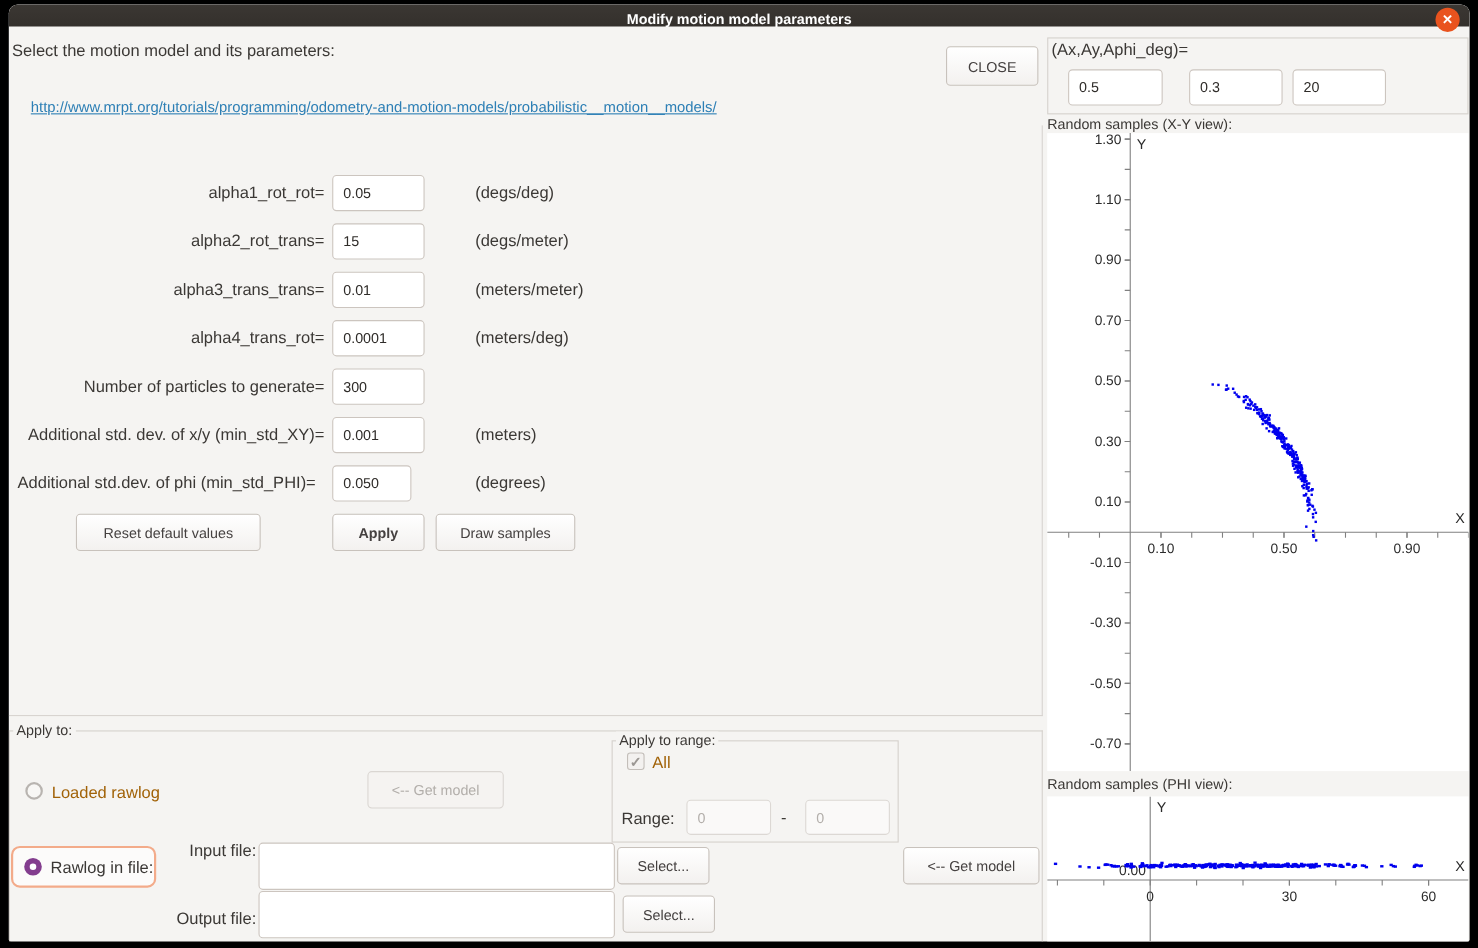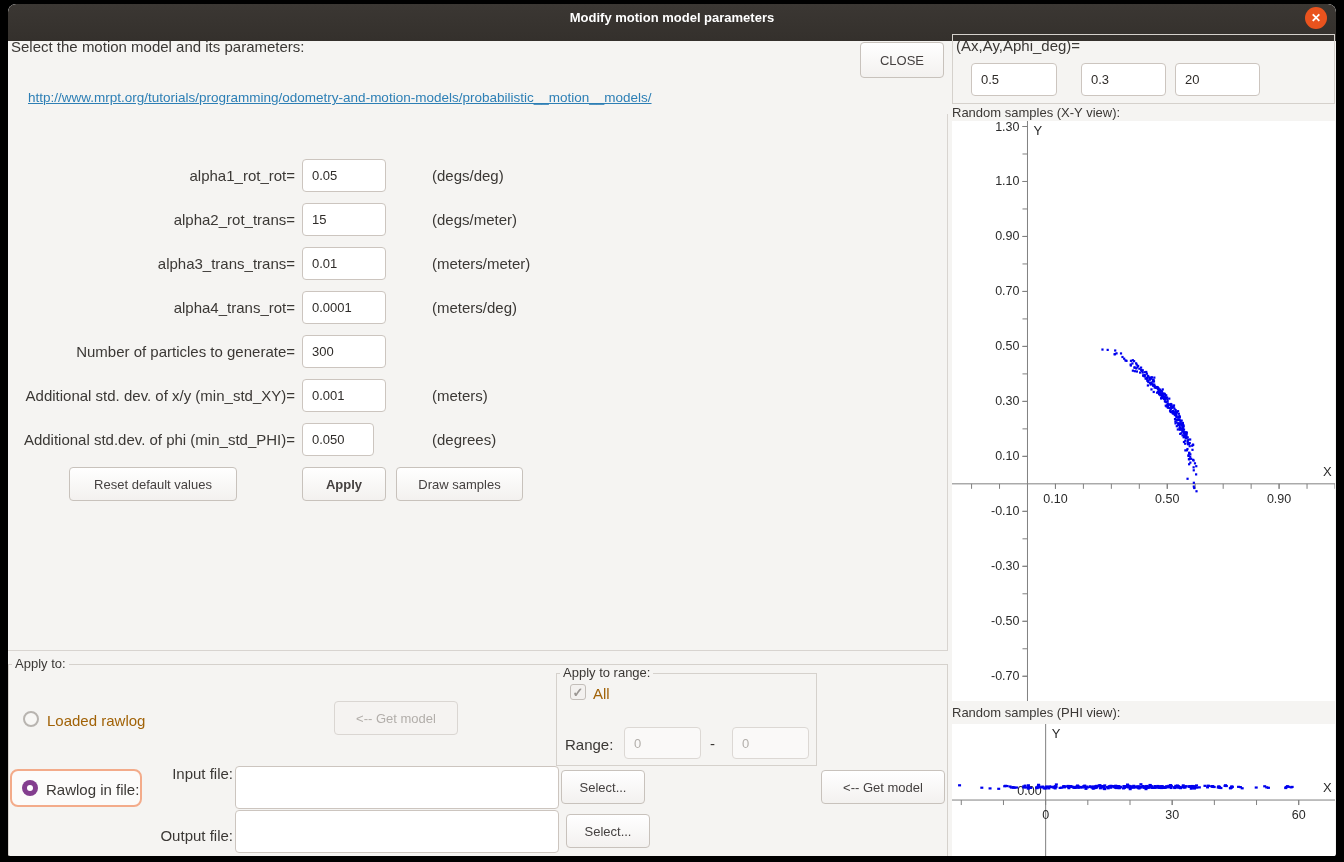--- a/index.html
+++ b/index.html
@@ -1,20 +1,20 @@
 <!DOCTYPE html>
 <html><head>
 <meta charset="utf-8">
 <style>
   * { margin:0; padding:0; box-sizing:border-box; }
   html,body { width:1344px; height:862px; background:#000; overflow:hidden;
               font-family:"Liberation Sans", sans-serif; }
   .window { position:absolute; left:8px; top:4px; width:1328px; height:852px;
             background:#f5f4f2; border-radius:8px 8px 2px 2px; overflow:hidden; }
-  .titlebar { position:absolute; left:0; top:0; width:100%; height:37px;
+  .titlebar { position:absolute; left:0; top:0; width:100%; height:20px;
               background:linear-gradient(#3b3733,#34302c); border-radius:8px 8px 0 0; }
   .titlebar .title { display:block; text-align:center; line-height:28px; color:#ffffff;
                      font-weight:bold; font-size:13px; }
   .close-circle { position:absolute; right:9px; top:3px; width:22px; height:22px;
                   border-radius:50%; background:#e9531e; color:#fff; text-align:center;
                   line-height:22px; font-size:12px; font-weight:bold; cursor:pointer; }
   .lbl { position:absolute; color:#3b3835; font-size:15px; white-space:nowrap; }
   .lbl.dis { color:#a16207; }
   .btn { position:absolute; background:linear-gradient(#ffffff,#f3f1ef);
          border:1px solid #c8c2bc; border-radius:4px; color:#454140; font-size:13px;
@@ -79,21 +79,21 @@
         <input class="field" value="0.01" style="left: 294px; top: 133px; width: 84px; height: 33px;">
         <div class="lbl" style="left: 424px; top: 133px; line-height: 33px;">(meters/meter)</div>
         <div class="lbl" style="left: 0px; top: 177px; width: 287px; text-align: right; line-height: 33px;">alpha4_trans_rot=</div>
         <input class="field" value="0.0001" style="left: 294px; top: 177px; width: 84px; height: 33px;">
         <div class="lbl" style="left: 424px; top: 177px; line-height: 33px;">(meters/deg)</div>
         <div class="lbl" style="left: 0px; top: 221px; width: 287px; text-align: right; line-height: 33px;">Number of particles to generate=</div>
         <input class="field" value="300" style="left: 294px; top: 221px; width: 84px; height: 33px;">
         <div class="lbl" style="left: 0px; top: 265px; width: 287px; text-align: right; line-height: 33px;">Additional std. dev. of x/y (min_std_XY)=</div>
         <input class="field" value="0.001" style="left: 294px; top: 265px; width: 84px; height: 33px;">
         <div class="lbl" style="left: 424px; top: 265px; line-height: 33px;">(meters)</div>
-        <div class="lbl" style="left: 0px; top: 309px; width: 287px; text-align: right; line-height: 33px;">Additional std.dev. of phi (min_std_PHI)=</div>
+        <div class="lbl" style="left: 0px; top: 309px; width: 287px; text-align: center; line-height: 33px;">Additional std.dev. of phi (min_std_PHI)=</div>
         <input class="field" value="0.050" style="left: 294px; top: 309px; width: 72px; height: 33px;">
         <div class="lbl" style="left: 424px; top: 309px; line-height: 33px;">(degrees)</div>
       </div>
     <button class="btn" style="left:61px; top:353px; width:168px; height:34px;">Reset default values</button>
     <button class="btn" style="left:294px; top:353px; width:84px; height:34px; font-weight:bold;">Apply</button>
     <button class="btn" style="left:388px; top:353px; width:127px; height:34px;">Draw samples</button>
   </div>
 
   <div class="groupbox" style="left:0px; top:660px; width:940px; height:192px; border-bottom:none;">
     <span class="legend">Apply to:</span>

